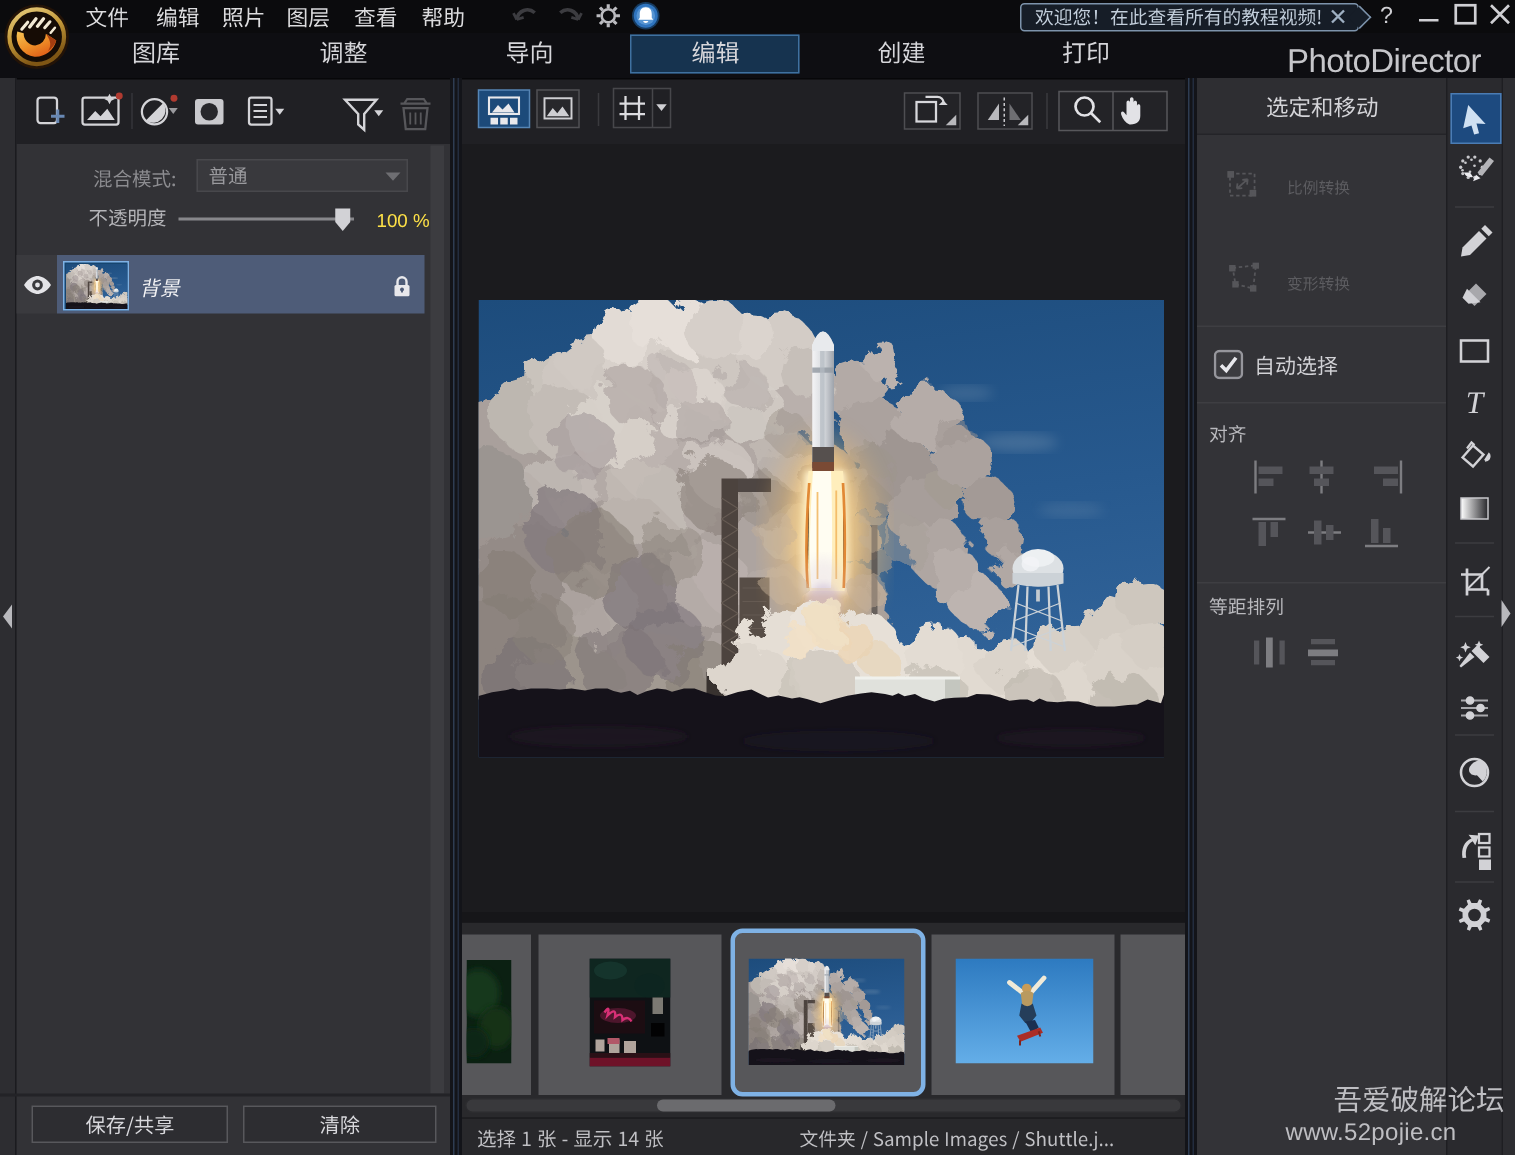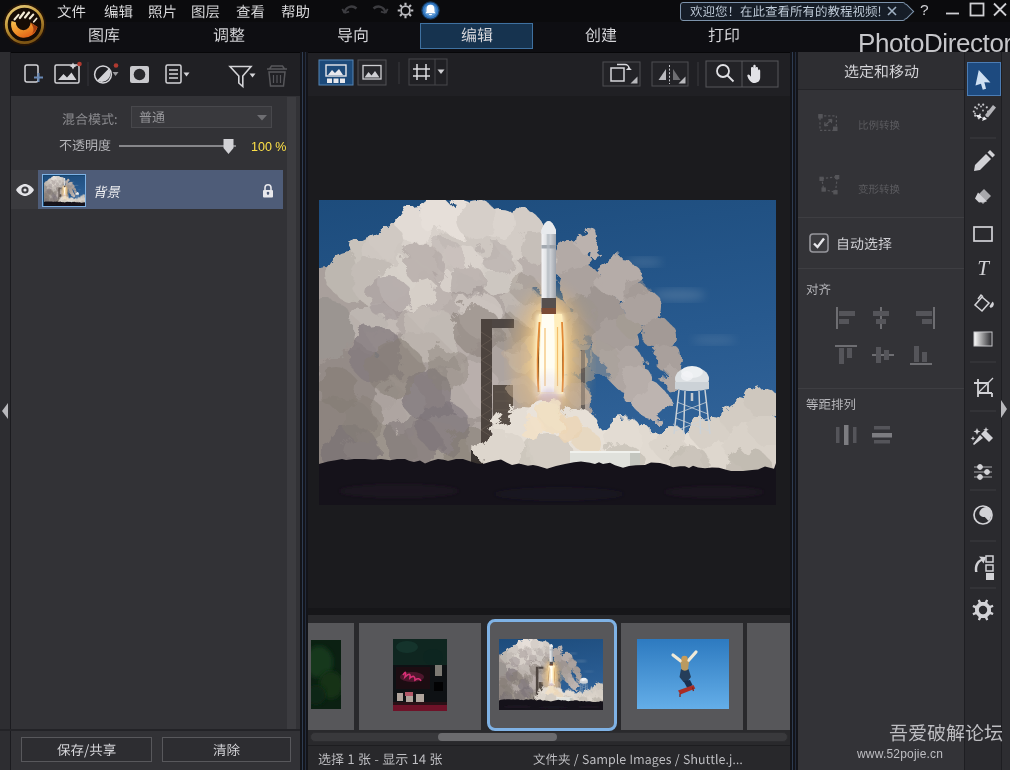--- a/index.html
+++ b/index.html
@@ -116,21 +116,21 @@
   </svg>
 <svg style="position:absolute;left:461px;top:41px;overflow:visible" width="1" height="1">
     <path d="M0.6 -0.9 0.9 0.2C2.2 -0.3 3.9 -1.0 5.5 -1.6L5.3 -2.6C3.6 -1.9 1.8 -1.3 0.6 -0.9ZM1.0 -6.8C1.2 -6.9 1.6 -7.0 3.3 -7.2C2.7 -6.2 2.1 -5.4 1.9 -5.1C1.4 -4.4 1.1 -4.0 0.7 -4.0C0.8 -3.7 1.0 -3.1 1.1 -2.9C1.4 -3.1 1.9 -3.3 5.4 -4.1C5.4 -4.3 5.3 -4.8 5.3 -5.1L2.7 -4.5C3.8 -6.0 4.9 -7.8 5.8 -9.6L4.8 -10.1C4.6 -9.5 4.2 -8.9 3.9 -8.3L2.1 -8.1C3.0 -9.5 3.9 -11.3 4.6 -13.0L3.4 -13.4C2.9 -11.5 1.8 -9.4 1.5 -8.9C1.1 -8.3 0.9 -7.9 0.6 -7.9C0.7 -7.6 0.9 -7.0 1.0 -6.8ZM10.0 -5.6V-3.2H8.7V-5.6ZM10.8 -5.6H11.9V-3.2H10.8ZM7.7 -6.6V1.2H8.7V-2.3H10.0V0.8H10.8V-2.3H11.9V0.7H12.8V-2.3H13.9V0.1C13.9 0.2 13.9 0.3 13.8 0.3C13.7 0.3 13.4 0.3 13.0 0.3C13.2 0.5 13.3 0.9 13.3 1.2C13.9 1.2 14.2 1.1 14.5 1.0C14.8 0.8 14.9 0.6 14.9 0.1V-6.6L13.9 -6.6ZM12.8 -5.6H13.9V-3.2H12.8ZM9.7 -13.2C9.9 -12.8 10.2 -12.2 10.4 -11.7H6.6V-8.2C6.6 -5.8 6.5 -2.2 5.0 0.3C5.3 0.4 5.8 0.8 6.0 1.0C7.4 -1.6 7.7 -5.4 7.7 -8.0H14.7V-11.7H11.7C11.5 -12.2 11.2 -13.0 10.8 -13.5ZM7.7 -10.7H13.6V-9.0H7.7Z M24.8 -12.0H29.1V-10.4H24.8ZM23.7 -12.9V-9.5H30.3V-12.9ZM17.3 -5.3C17.4 -5.4 17.9 -5.5 18.4 -5.5H19.9V-3.2L16.6 -2.7L16.9 -1.5L19.9 -2.1V1.2H21.0V-2.3L22.8 -2.7L22.8 -3.7L21.0 -3.4V-5.5H22.5V-6.6H21.0V-9.1H19.9V-6.6H18.4C18.8 -7.7 19.3 -9.0 19.6 -10.4H22.6V-11.6H20.0C20.1 -12.1 20.2 -12.7 20.3 -13.2L19.1 -13.4C19.1 -12.8 18.9 -12.2 18.8 -11.6H16.8V-10.4H18.5C18.2 -9.1 17.8 -8.1 17.7 -7.7C17.4 -7.0 17.2 -6.4 16.9 -6.4C17.1 -6.1 17.2 -5.5 17.3 -5.3ZM29.0 -7.6V-6.2H25.0V-7.6ZM22.4 -1.2 22.6 -0.1 29.0 -0.6V1.3H30.2V-0.7L31.3 -0.8L31.4 -1.8L30.2 -1.8V-7.6H31.2V-8.6H22.8V-7.6H23.9V-1.3ZM29.0 -5.3V-3.9H25.0V-5.3ZM29.0 -3.0V-1.7L25.0 -1.4V-3.0Z" fill="#d6d6da"></path>
   </svg>
 <svg style="position:absolute;left:585px;top:41px;overflow:visible" width="1" height="1">
     <path d="M13.4 -13.2V-0.3C13.4 -0.0 13.3 0.1 13.0 0.1C12.7 0.1 11.7 0.1 10.5 0.1C10.7 0.4 10.9 0.9 11.0 1.2C12.5 1.2 13.3 1.2 13.9 1.0C14.4 0.8 14.6 0.5 14.6 -0.3V-13.2ZM10.3 -11.6V-2.7H11.4V-11.6ZM2.3 -7.6V-0.7C2.3 0.7 2.8 1.0 4.3 1.0C4.6 1.0 6.9 1.0 7.3 1.0C8.7 1.0 9.1 0.4 9.2 -1.8C8.9 -1.9 8.4 -2.0 8.1 -2.3C8.1 -0.4 8.0 0.0 7.2 0.0C6.7 0.0 4.8 0.0 4.4 0.0C3.6 0.0 3.5 -0.1 3.5 -0.7V-6.5H6.9C6.8 -4.6 6.6 -3.8 6.4 -3.6C6.3 -3.4 6.2 -3.4 6.0 -3.4C5.8 -3.4 5.2 -3.4 4.6 -3.5C4.8 -3.2 4.9 -2.8 4.9 -2.4C5.6 -2.4 6.2 -2.4 6.5 -2.4C6.9 -2.5 7.2 -2.6 7.4 -2.8C7.8 -3.2 8.0 -4.3 8.1 -7.1C8.1 -7.3 8.1 -7.6 8.1 -7.6ZM5.0 -13.4C4.2 -11.3 2.5 -9.1 0.4 -7.7C0.7 -7.5 1.1 -7.1 1.3 -6.8C2.9 -8.1 4.3 -9.7 5.3 -11.4C6.5 -10.0 7.9 -8.4 8.6 -7.3L9.5 -8.1C8.8 -9.2 7.1 -11.0 5.8 -12.4L6.1 -13.1Z M22.3 -12.1V-11.1H25.3V-9.9H21.3V-9.0H25.3V-7.7H22.2V-6.8H25.3V-5.5H22.1V-4.6H25.3V-3.3H21.4V-2.4H25.3V-0.8H26.4V-2.4H31.0V-3.3H26.4V-4.6H30.4V-5.5H26.4V-6.8H30.0V-9.0H31.1V-9.9H30.0V-12.1H26.4V-13.4H25.3V-12.1ZM26.4 -9.0H28.9V-7.7H26.4ZM26.4 -9.9V-11.1H28.9V-9.9ZM17.6 -6.3C17.6 -6.5 17.9 -6.7 18.2 -6.8H20.1C19.9 -5.4 19.6 -4.1 19.2 -3.1C18.8 -3.7 18.4 -4.5 18.1 -5.5L17.2 -5.2C17.6 -3.9 18.1 -2.8 18.7 -2.0C18.1 -1.0 17.4 -0.1 16.6 0.5C16.8 0.6 17.3 1.1 17.5 1.3C18.2 0.7 18.9 -0.1 19.5 -1.1C21.2 0.5 23.5 0.9 26.4 0.9H30.9C31.0 0.6 31.2 0.0 31.4 -0.2C30.6 -0.2 27.1 -0.2 26.5 -0.2C23.8 -0.2 21.6 -0.6 20.0 -2.1C20.6 -3.6 21.1 -5.5 21.3 -7.7L20.7 -7.9L20.4 -7.9H19.1C19.9 -9.1 20.7 -10.6 21.4 -12.1L20.6 -12.6L20.3 -12.4H17.0V-11.4H19.8C19.2 -10.0 18.4 -8.6 18.1 -8.2C17.7 -7.7 17.3 -7.3 17.1 -7.3C17.2 -7.0 17.5 -6.5 17.6 -6.3Z" fill="#d6d6da"></path>
   </svg>
 <svg style="position:absolute;left:708px;top:41px;overflow:visible" width="1" height="1">
     <path d="M3.2 -13.4V-10.2H0.8V-9.1H3.2V-5.6C2.2 -5.4 1.3 -5.2 0.6 -5.0L1.0 -3.8L3.2 -4.4V-0.3C3.2 -0.1 3.1 -0.0 2.9 -0.0C2.7 0.0 2.0 0.0 1.2 -0.0C1.4 0.3 1.5 0.8 1.6 1.1C2.7 1.1 3.4 1.1 3.8 0.9C4.2 0.7 4.4 0.4 4.4 -0.3V-4.8L6.8 -5.5L6.6 -6.6L4.4 -6.0V-9.1H6.6V-10.2H4.4V-13.4ZM6.7 -12.1V-10.9H11.2V-0.5C11.2 -0.2 11.1 -0.1 10.8 -0.1C10.5 -0.1 9.3 -0.1 8.1 -0.1C8.3 0.2 8.5 0.8 8.6 1.2C10.1 1.2 11.2 1.2 11.7 1.0C12.3 0.8 12.5 0.3 12.5 -0.5V-10.9H15.4V-12.1Z M17.5 -0.6C17.9 -0.8 18.5 -1.0 23.3 -2.3C23.3 -2.5 23.2 -3.0 23.2 -3.4L18.9 -2.4V-6.6H23.3V-7.8H18.9V-10.8C20.4 -11.2 22.0 -11.6 23.3 -12.2L22.3 -13.1C21.2 -12.6 19.3 -12.0 17.6 -11.6V-2.9C17.6 -2.3 17.2 -2.0 17.0 -1.8C17.2 -1.5 17.4 -0.9 17.5 -0.6ZM24.5 -12.3V1.2H25.7V-11.1H29.4V-2.8C29.4 -2.5 29.3 -2.5 29.1 -2.4C28.8 -2.4 28.0 -2.4 27.0 -2.5C27.2 -2.1 27.4 -1.6 27.4 -1.2C28.6 -1.2 29.5 -1.2 30.0 -1.4C30.5 -1.6 30.6 -2.1 30.6 -2.8V-12.3Z" fill="#d6d6da"></path>
   </svg>
-<div class="abs" style="left:858px;top:28px;width:149px;height:24px;color:#c6c6ca;font-size:26px;letter-spacing:-0.4px;text-align:center">PhotoDirector</div>
+<div class="abs" style="left:858px;top:28px;width:149px;height:24px;color:#c6c6ca;font-size:22px;letter-spacing:-0.4px;text-align:left">PhotoDirector</div>
 <svg class="abs" style="left:0;top:52px" width="300" height="44" viewBox="0 0 300 44">
 <g fill="none" stroke="#d4d4d8" stroke-width="1.5">
 <rect x="25" y="13" width="13" height="17" rx="2"></rect>
 <g stroke="#6888b4">
         <path d="M34 25.5 h9 M38.5 21 v9" stroke-width="2"></path>
       </g>
 <rect x="55" y="13" width="24" height="18" rx="1.5"></rect>
 <path d="M58 28 l5.5 -6 3.5 3.5 4.5 -5 5 7.5 z" fill="#d4d4d8" stroke="none"></path>
 <path d="M73 10.5 l1.2 2.3 2.3 1.2 -2.3 1.2 -1.2 2.3 -1.2 -2.3 -2.3 -1.2 2.3 -1.2 z" fill="#d4d4d8" stroke="none"></path>
 <circle cx="79.5" cy="12" r="2.3" fill="#b03a30" stroke="none"></circle>
@@ -706,12 +706,12 @@
 <div class="abs" style="left:438px;top:733px;width:119px;height:8px;background:#6b6b6e;border-radius:4px"></div>
 <svg style="position:absolute;left:318px;top:764px;overflow:visible" width="1" height="1">
     <path d="M0.8 -9.9C1.5 -9.3 2.4 -8.4 2.8 -7.8L3.6 -8.4C3.2 -9.0 2.3 -9.9 1.5 -10.5ZM5.8 -10.5C5.5 -9.4 4.9 -8.2 4.2 -7.5C4.5 -7.3 4.9 -7.1 5.1 -6.9C5.4 -7.3 5.7 -7.8 5.9 -8.3H7.8V-6.4H4.2V-5.5H6.5C6.3 -3.8 5.8 -2.6 3.8 -1.9C4.0 -1.7 4.3 -1.3 4.4 -1.1C6.6 -1.9 7.2 -3.4 7.5 -5.5H8.8V-2.5C8.8 -1.5 9.0 -1.2 10.0 -1.2C10.2 -1.2 11.1 -1.2 11.3 -1.2C12.1 -1.2 12.4 -1.6 12.5 -3.3C12.2 -3.3 11.8 -3.5 11.6 -3.7C11.6 -2.3 11.5 -2.1 11.2 -2.1C11.0 -2.1 10.3 -2.1 10.2 -2.1C9.8 -2.1 9.8 -2.2 9.8 -2.5V-5.5H12.4V-6.4H8.8V-8.3H11.8V-9.1H8.8V-10.9H7.8V-9.1H6.3C6.5 -9.5 6.6 -9.9 6.7 -10.3ZM3.3 -5.9H0.7V-5.0H2.3V-1.1C1.8 -0.8 1.2 -0.4 0.6 0.2L1.2 1.0C2.0 0.2 2.7 -0.4 3.2 -0.4C3.4 -0.4 3.8 -0.1 4.4 0.2C5.2 0.8 6.3 0.9 7.8 0.9C9.1 0.9 11.3 0.8 12.3 0.8C12.3 0.5 12.5 -0.0 12.6 -0.3C11.3 -0.1 9.3 -0.0 7.8 -0.0C6.4 -0.0 5.3 -0.1 4.5 -0.6C3.9 -1.0 3.6 -1.3 3.3 -1.3Z M15.3 -10.9V-8.3H13.6V-7.4H15.3V-4.6C14.6 -4.4 14.0 -4.2 13.5 -4.1L13.7 -3.1L15.3 -3.7V-0.2C15.3 0.0 15.2 0.1 15.1 0.1C14.9 0.1 14.4 0.1 13.9 0.1C14.0 0.3 14.1 0.7 14.1 1.0C15.0 1.0 15.5 1.0 15.8 0.8C16.1 0.7 16.2 0.4 16.2 -0.2V-4.0L17.8 -4.5L17.6 -5.4L16.2 -4.9V-7.4H17.8V-8.3H16.2V-10.9ZM23.5 -9.3C23.0 -8.7 22.3 -8.1 21.6 -7.6C20.9 -8.1 20.4 -8.7 19.9 -9.3ZM18.1 -10.2V-9.3H19.0C19.5 -8.5 20.1 -7.7 20.9 -7.1C19.8 -6.5 18.7 -6.0 17.6 -5.7C17.8 -5.5 18.0 -5.2 18.1 -4.9C19.3 -5.3 20.5 -5.8 21.6 -6.5C22.6 -5.8 23.8 -5.3 25.1 -4.9C25.2 -5.2 25.5 -5.6 25.7 -5.7C24.4 -6.0 23.3 -6.4 22.4 -7.0C23.4 -7.8 24.3 -8.8 24.8 -9.9L24.2 -10.3L24.1 -10.2ZM21.1 -5.4V-4.2H18.4V-3.3H21.1V-2.0H17.8V-1.1H21.1V1.1H22.0V-1.1H25.4V-2.0H22.0V-3.3H24.5V-4.2H22.0V-5.4Z M30.5 0.0H35.8V-1.0H33.8V-9.5H32.9C32.4 -9.2 31.8 -9.0 31.0 -8.9V-8.1H32.7V-1.0H30.5Z M51.0 -10.3C50.2 -9.0 49.0 -7.7 47.7 -6.9C48.0 -6.8 48.3 -6.4 48.5 -6.3C49.8 -7.2 51.1 -8.6 51.9 -10.1ZM41.5 -7.5C41.4 -6.2 41.3 -4.6 41.1 -3.5H43.7C43.6 -1.2 43.4 -0.3 43.2 -0.0C43.1 0.1 43.0 0.1 42.7 0.1C42.5 0.1 41.9 0.1 41.2 0.0C41.4 0.3 41.5 0.7 41.5 0.9C42.1 0.9 42.8 0.9 43.1 0.9C43.5 0.9 43.8 0.8 44.0 0.5C44.4 0.2 44.6 -1.0 44.7 -4.0C44.7 -4.2 44.7 -4.4 44.7 -4.4H42.1C42.2 -5.1 42.3 -5.8 42.3 -6.6H44.7V-10.4H41.2V-9.5H43.7V-7.5ZM46.1 1.1C46.3 0.9 46.7 0.8 49.3 -0.3C49.3 -0.5 49.2 -0.9 49.2 -1.2L47.3 -0.5V-4.9H48.6C49.2 -2.4 50.3 -0.3 51.9 0.9C52.1 0.6 52.4 0.3 52.6 0.1C51.1 -0.9 50.0 -2.8 49.5 -4.9H52.4V-5.9H47.3V-10.7H46.3V-5.9H44.9V-4.9H46.3V-0.6C46.3 -0.1 46.0 0.2 45.7 0.3C45.9 0.5 46.1 0.9 46.1 1.1Z M57.0 -3.2H60.3V-4.1H57.0Z M67.4 -7.4H74.1V-6.1H67.4ZM67.4 -9.5H74.1V-8.2H67.4ZM66.5 -10.3V-5.3H75.1V-10.3ZM74.9 -4.3C74.5 -3.5 73.7 -2.3 73.1 -1.6L73.9 -1.3C74.5 -2.0 75.2 -3.0 75.8 -3.9ZM65.9 -3.9C66.4 -3.0 67.0 -1.9 67.3 -1.2L68.1 -1.6C67.8 -2.3 67.2 -3.4 66.6 -4.2ZM71.7 -4.7V-0.5H69.7V-4.7H68.8V-0.5H64.8V0.4H76.7V-0.5H72.6V-4.7Z M80.3 -4.6C79.7 -3.1 78.8 -1.7 77.7 -0.7C77.9 -0.6 78.4 -0.3 78.6 -0.1C79.6 -1.1 80.7 -2.7 81.3 -4.3ZM86.1 -4.2C87.1 -2.9 88.1 -1.2 88.4 -0.1L89.4 -0.6C89.0 -1.7 88.0 -3.3 87.0 -4.5ZM79.2 -10.0V-9.0H88.3V-10.0ZM78.0 -6.8V-5.8H83.2V-0.2C83.2 -0.0 83.2 0.0 82.9 0.0C82.7 0.0 81.8 0.0 80.9 0.0C81.1 0.3 81.3 0.7 81.3 1.0C82.4 1.0 83.2 1.0 83.7 0.9C84.1 0.7 84.3 0.4 84.3 -0.2V-5.8H89.5V-6.8Z M94.8 0.0H100.0V-1.0H98.1V-9.5H97.2C96.7 -9.2 96.0 -9.0 95.2 -8.9V-8.1H96.9V-1.0H94.8Z M105.3 0.0H106.4V-2.6H107.7V-3.6H106.4V-9.5H105.1L101.1 -3.4V-2.6H105.3ZM105.3 -3.6H102.3L104.5 -6.8C104.8 -7.3 105.0 -7.8 105.3 -8.2H105.3C105.3 -7.7 105.3 -7.0 105.3 -6.5Z M122.4 -10.3C121.7 -9.0 120.5 -7.7 119.2 -6.9C119.4 -6.8 119.8 -6.4 120.0 -6.3C121.3 -7.2 122.6 -8.6 123.4 -10.1ZM113.0 -7.5C112.9 -6.2 112.7 -4.6 112.6 -3.5H115.2C115.1 -1.2 114.9 -0.3 114.7 -0.0C114.5 0.1 114.4 0.1 114.2 0.1C114.0 0.1 113.3 0.1 112.7 0.0C112.8 0.3 112.9 0.7 112.9 0.9C113.6 0.9 114.3 0.9 114.6 0.9C115.0 0.9 115.2 0.8 115.5 0.5C115.9 0.2 116.0 -1.0 116.2 -4.0C116.2 -4.2 116.2 -4.4 116.2 -4.4H113.6C113.7 -5.1 113.7 -5.8 113.8 -6.6H116.1V-10.4H112.6V-9.5H115.2V-7.5ZM117.6 1.1C117.8 0.9 118.2 0.8 120.8 -0.3C120.7 -0.5 120.7 -0.9 120.7 -1.2L118.7 -0.5V-4.9H120.0C120.6 -2.4 121.7 -0.3 123.4 0.9C123.6 0.6 123.9 0.3 124.1 0.1C122.5 -0.9 121.5 -2.8 120.9 -4.9H123.9V-5.9H118.7V-10.7H117.8V-5.9H116.3V-4.9H117.8V-0.6C117.8 -0.1 117.4 0.2 117.2 0.3C117.3 0.5 117.5 0.9 117.6 1.1Z" fill="#c0c0c4"></path>
   </svg>
 <svg style="position:absolute;left:533px;top:764px;overflow:visible" width="1" height="1">
     <path d="M5.3 -10.3C5.7 -9.7 6.1 -8.8 6.2 -8.3L7.2 -8.7C7.1 -9.2 6.6 -10.0 6.3 -10.6ZM0.6 -8.3V-7.4H2.6C3.3 -5.5 4.3 -3.8 5.6 -2.5C4.2 -1.4 2.5 -0.5 0.5 0.1C0.6 0.3 0.9 0.8 1.0 1.0C3.1 0.3 4.9 -0.6 6.3 -1.8C7.7 -0.6 9.4 0.4 11.4 0.9C11.6 0.7 11.9 0.2 12.1 0.1C10.1 -0.5 8.4 -1.3 7.0 -2.5C8.3 -3.8 9.2 -5.4 10.0 -7.4H11.9V-8.3ZM6.3 -3.2C5.1 -4.4 4.2 -5.8 3.6 -7.4H8.9C8.3 -5.7 7.4 -4.3 6.3 -3.2Z M16.5 -4.3V-3.4H20.1V1.0H21.0V-3.4H24.4V-4.3H21.0V-7.0H23.9V-7.9H21.0V-10.4H20.1V-7.9H18.4C18.5 -8.5 18.7 -9.1 18.8 -9.7L17.9 -9.9C17.6 -8.2 17.1 -6.6 16.4 -5.6C16.6 -5.5 17.0 -5.2 17.2 -5.1C17.5 -5.6 17.8 -6.3 18.1 -7.0H20.1V-4.3ZM15.8 -10.5C15.2 -8.6 14.1 -6.7 12.9 -5.5C13.1 -5.2 13.3 -4.8 13.4 -4.5C13.8 -5.0 14.2 -5.5 14.6 -6.0V1.0H15.5V-7.5C16.0 -8.3 16.4 -9.3 16.7 -10.2Z M27.2 -7.2C27.7 -6.4 28.1 -5.4 28.2 -4.8L29.1 -5.0C29.0 -5.7 28.5 -6.7 28.1 -7.4ZM34.2 -7.4C33.9 -6.7 33.3 -5.6 32.9 -5.0L33.6 -4.7C34.1 -5.3 34.7 -6.3 35.1 -7.2ZM30.8 -10.5V-8.6H26.1V-7.7H30.8C30.8 -6.5 30.7 -5.5 30.5 -4.6H25.7V-3.6H30.2C29.6 -1.8 28.3 -0.6 25.6 0.2C25.8 0.4 26.1 0.8 26.2 1.0C29.2 0.1 30.6 -1.4 31.2 -3.5C32.2 -1.2 33.9 0.3 36.3 0.9C36.5 0.7 36.7 0.3 36.9 0.1C34.6 -0.4 33.0 -1.8 32.1 -3.6H36.8V-4.6H31.5C31.7 -5.5 31.8 -6.6 31.8 -7.7H36.4V-8.6H31.8L31.8 -10.5Z M40.9 2.2H41.7L45.5 -9.9H44.6Z M52.7 0.2C54.6 0.2 55.8 -1.0 55.8 -2.4C55.8 -3.8 55.0 -4.4 53.9 -4.9L52.6 -5.5C51.9 -5.8 51.1 -6.1 51.1 -7.0C51.1 -7.8 51.8 -8.3 52.8 -8.3C53.7 -8.3 54.3 -8.0 54.9 -7.5L55.5 -8.2C54.9 -8.9 53.9 -9.3 52.8 -9.3C51.1 -9.3 49.9 -8.3 49.9 -6.9C49.9 -5.6 50.9 -4.9 51.8 -4.5L53.1 -4.0C54.0 -3.6 54.6 -3.3 54.6 -2.3C54.6 -1.5 53.9 -0.9 52.7 -0.9C51.8 -0.9 50.8 -1.3 50.2 -2.0L49.5 -1.2C50.3 -0.4 51.4 0.2 52.7 0.2Z M59.1 0.2C59.9 0.2 60.7 -0.3 61.3 -0.8H61.4L61.5 0.0H62.4V-4.2C62.4 -5.9 61.7 -7.0 60.0 -7.0C58.9 -7.0 58.0 -6.5 57.4 -6.1L57.8 -5.3C58.4 -5.7 59.1 -6.0 59.9 -6.0C61.0 -6.0 61.2 -5.2 61.2 -4.3C58.4 -4.0 57.1 -3.2 57.1 -1.8C57.1 -0.5 57.9 0.2 59.1 0.2ZM59.4 -0.8C58.7 -0.8 58.2 -1.1 58.2 -1.8C58.2 -2.7 59.0 -3.3 61.2 -3.5V-1.7C60.6 -1.1 60.0 -0.8 59.4 -0.8Z M64.5 0.0H65.7V-4.9C66.3 -5.6 66.9 -6.0 67.4 -6.0C68.2 -6.0 68.7 -5.4 68.7 -4.2V0.0H69.8V-4.9C70.4 -5.6 71.0 -6.0 71.5 -6.0C72.4 -6.0 72.8 -5.4 72.8 -4.2V0.0H73.9V-4.3C73.9 -6.0 73.2 -7.0 71.9 -7.0C71.0 -7.0 70.3 -6.4 69.6 -5.7C69.3 -6.5 68.8 -7.0 67.7 -7.0C66.9 -7.0 66.2 -6.5 65.6 -5.8H65.6L65.5 -6.8H64.5Z M76.1 2.9H77.3V0.6L77.2 -0.6C77.8 -0.1 78.5 0.2 79.1 0.2C80.7 0.2 82.1 -1.2 82.1 -3.5C82.1 -5.6 81.1 -7.0 79.4 -7.0C78.6 -7.0 77.8 -6.5 77.2 -6.0H77.2L77.1 -6.8H76.1ZM78.9 -0.8C78.5 -0.8 77.9 -1.0 77.3 -1.5V-5.1C77.9 -5.7 78.5 -6.0 79.1 -6.0C80.4 -6.0 80.9 -5.0 80.9 -3.5C80.9 -1.8 80.0 -0.8 78.9 -0.8Z M85.1 0.2C85.4 0.2 85.6 0.1 85.7 0.1L85.6 -0.8C85.4 -0.8 85.4 -0.8 85.3 -0.8C85.2 -0.8 85.0 -0.9 85.0 -1.3V-10.0H83.9V-1.4C83.9 -0.4 84.2 0.2 85.1 0.2Z M90.2 0.2C91.1 0.2 91.8 -0.1 92.4 -0.5L92.0 -1.3C91.5 -1.0 91.0 -0.8 90.3 -0.8C89.0 -0.8 88.1 -1.7 88.0 -3.1H92.6C92.6 -3.3 92.7 -3.5 92.7 -3.8C92.7 -5.7 91.7 -7.0 90.0 -7.0C88.4 -7.0 86.9 -5.6 86.9 -3.4C86.9 -1.2 88.4 0.2 90.2 0.2ZM88.0 -3.9C88.2 -5.3 89.0 -6.1 90.0 -6.1C91.0 -6.1 91.7 -5.3 91.7 -3.9Z M97.7 0.0H98.8V-9.2H97.7Z M101.2 0.0H102.4V-4.9C103.0 -5.6 103.6 -6.0 104.1 -6.0C105.0 -6.0 105.4 -5.4 105.4 -4.2V0.0H106.5V-4.9C107.1 -5.6 107.7 -6.0 108.2 -6.0C109.1 -6.0 109.5 -5.4 109.5 -4.2V0.0H110.6V-4.3C110.6 -6.0 109.9 -7.0 108.6 -7.0C107.7 -7.0 107.0 -6.4 106.3 -5.7C106.0 -6.5 105.5 -7.0 104.4 -7.0C103.6 -7.0 102.9 -6.5 102.3 -5.8H102.3L102.2 -6.8H101.2Z M114.4 0.2C115.2 0.2 116.0 -0.3 116.6 -0.8H116.7L116.8 0.0H117.7V-4.2C117.7 -5.9 117.0 -7.0 115.4 -7.0C114.3 -7.0 113.3 -6.5 112.7 -6.1L113.1 -5.3C113.7 -5.7 114.4 -6.0 115.2 -6.0C116.3 -6.0 116.6 -5.2 116.6 -4.3C113.7 -4.0 112.4 -3.2 112.4 -1.8C112.4 -0.5 113.2 0.2 114.4 0.2ZM114.7 -0.8C114.0 -0.8 113.5 -1.1 113.5 -1.8C113.5 -2.7 114.3 -3.3 116.6 -3.5V-1.7C115.9 -1.1 115.4 -0.8 114.7 -0.8Z M122.1 3.1C124.2 3.1 125.6 2.0 125.6 0.8C125.6 -0.4 124.8 -0.8 123.2 -0.8H121.9C121.0 -0.8 120.7 -1.2 120.7 -1.6C120.7 -2.0 120.9 -2.2 121.1 -2.4C121.4 -2.2 121.8 -2.1 122.1 -2.1C123.5 -2.1 124.6 -3.1 124.6 -4.5C124.6 -5.1 124.4 -5.6 124.1 -5.9H125.5V-6.8H123.1C122.9 -6.9 122.5 -7.0 122.1 -7.0C120.8 -7.0 119.6 -6.0 119.6 -4.5C119.6 -3.7 120.0 -3.1 120.5 -2.7V-2.7C120.1 -2.4 119.7 -2.0 119.7 -1.4C119.7 -0.9 120.0 -0.5 120.3 -0.3V-0.2C119.7 0.2 119.3 0.7 119.3 1.3C119.3 2.5 120.5 3.1 122.1 3.1ZM122.1 -2.9C121.4 -2.9 120.7 -3.6 120.7 -4.5C120.7 -5.5 121.3 -6.1 122.1 -6.1C122.9 -6.1 123.6 -5.5 123.6 -4.5C123.6 -3.6 122.9 -2.9 122.1 -2.9ZM122.3 2.3C121.1 2.3 120.3 1.9 120.3 1.2C120.3 0.8 120.5 0.4 121.0 0.0C121.3 0.1 121.7 0.1 121.9 0.1H123.1C124.0 0.1 124.5 0.3 124.5 1.0C124.5 1.7 123.6 2.3 122.3 2.3Z M129.7 0.2C130.6 0.2 131.3 -0.1 131.9 -0.5L131.5 -1.3C131.0 -1.0 130.4 -0.8 129.8 -0.8C128.5 -0.8 127.6 -1.7 127.5 -3.1H132.1C132.1 -3.3 132.2 -3.5 132.2 -3.8C132.2 -5.7 131.2 -7.0 129.4 -7.0C127.9 -7.0 126.4 -5.6 126.4 -3.4C126.4 -1.2 127.8 0.2 129.7 0.2ZM127.5 -3.9C127.7 -5.3 128.5 -6.1 129.5 -6.1C130.5 -6.1 131.2 -5.3 131.2 -3.9Z M135.6 0.2C137.2 0.2 138.1 -0.8 138.1 -1.9C138.1 -3.1 137.0 -3.5 136.0 -3.9C135.2 -4.2 134.6 -4.5 134.6 -5.1C134.6 -5.6 134.9 -6.1 135.8 -6.1C136.4 -6.1 136.9 -5.8 137.3 -5.5L137.9 -6.2C137.4 -6.6 136.6 -7.0 135.8 -7.0C134.3 -7.0 133.5 -6.1 133.5 -5.0C133.5 -3.9 134.5 -3.4 135.4 -3.1C136.2 -2.8 137.0 -2.5 137.0 -1.8C137.0 -1.2 136.6 -0.7 135.7 -0.7C134.8 -0.7 134.2 -1.1 133.6 -1.5L133.1 -0.8C133.7 -0.2 134.7 0.2 135.6 0.2Z M141.9 2.2H142.8L146.5 -9.9H145.7Z M153.7 0.2C155.7 0.2 156.8 -1.0 156.8 -2.4C156.8 -3.8 156.0 -4.4 155.0 -4.9L153.7 -5.5C152.9 -5.8 152.1 -6.1 152.1 -7.0C152.1 -7.8 152.8 -8.3 153.8 -8.3C154.7 -8.3 155.4 -8.0 155.9 -7.5L156.5 -8.2C155.9 -8.9 154.9 -9.3 153.8 -9.3C152.2 -9.3 151.0 -8.3 151.0 -6.9C151.0 -5.6 152.0 -4.9 152.8 -4.5L154.1 -4.0C155.0 -3.6 155.7 -3.3 155.7 -2.3C155.7 -1.5 155.0 -0.9 153.8 -0.9C152.8 -0.9 151.9 -1.3 151.2 -2.0L150.5 -1.2C151.3 -0.4 152.4 0.2 153.7 0.2Z M158.5 0.0H159.7V-4.9C160.4 -5.6 160.8 -6.0 161.5 -6.0C162.4 -6.0 162.8 -5.4 162.8 -4.2V0.0H164.0V-4.3C164.0 -6.0 163.3 -7.0 161.9 -7.0C161.0 -7.0 160.3 -6.5 159.6 -5.8L159.7 -7.2V-10.0H158.5Z M168.1 0.2C169.0 0.2 169.7 -0.3 170.3 -1.1H170.4L170.5 0.0H171.4V-6.8H170.3V-2.0C169.6 -1.2 169.2 -0.8 168.4 -0.8C167.5 -0.8 167.2 -1.4 167.2 -2.6V-6.8H166.0V-2.5C166.0 -0.8 166.7 0.2 168.1 0.2Z M175.8 0.2C176.3 0.2 176.7 0.0 177.1 -0.1L176.9 -1.0C176.7 -0.9 176.3 -0.8 176.1 -0.8C175.3 -0.8 175.1 -1.2 175.1 -2.1V-5.9H176.9V-6.8H175.1V-8.7H174.1L174.0 -6.8L172.9 -6.7V-5.9H173.9V-2.1C173.9 -0.7 174.4 0.2 175.8 0.2Z M180.6 0.2C181.0 0.2 181.4 0.0 181.8 -0.1L181.6 -1.0C181.4 -0.9 181.1 -0.8 180.8 -0.8C180.0 -0.8 179.8 -1.2 179.8 -2.1V-5.9H181.6V-6.8H179.8V-8.7H178.8L178.7 -6.8L177.6 -6.7V-5.9H178.6V-2.1C178.6 -0.7 179.1 0.2 180.6 0.2Z M184.3 0.2C184.7 0.2 184.8 0.1 185.0 0.1L184.8 -0.8C184.7 -0.8 184.7 -0.8 184.6 -0.8C184.4 -0.8 184.3 -0.9 184.3 -1.3V-10.0H183.1V-1.4C183.1 -0.4 183.5 0.2 184.3 0.2Z M189.4 0.2C190.4 0.2 191.1 -0.1 191.7 -0.5L191.3 -1.3C190.8 -1.0 190.2 -0.8 189.6 -0.8C188.3 -0.8 187.4 -1.7 187.3 -3.1H191.9C191.9 -3.3 191.9 -3.5 191.9 -3.8C191.9 -5.7 191.0 -7.0 189.2 -7.0C187.7 -7.0 186.2 -5.6 186.2 -3.4C186.2 -1.2 187.6 0.2 189.4 0.2ZM187.3 -3.9C187.4 -5.3 188.3 -6.1 189.3 -6.1C190.3 -6.1 190.9 -5.3 190.9 -3.9Z M194.2 0.2C194.7 0.2 195.0 -0.2 195.0 -0.7C195.0 -1.2 194.7 -1.6 194.2 -1.6C193.7 -1.6 193.4 -1.2 193.4 -0.7C193.4 -0.2 193.7 0.2 194.2 0.2Z M196.4 3.0C197.7 3.0 198.2 2.2 198.2 0.8V-6.8H197.1V0.8C197.1 1.6 196.9 2.1 196.3 2.1C196.0 2.1 195.8 2.1 195.6 2.0L195.4 2.9C195.6 3.0 196.0 3.0 196.4 3.0ZM197.7 -8.2C198.1 -8.2 198.4 -8.5 198.4 -9.0C198.4 -9.4 198.1 -9.7 197.7 -9.7C197.2 -9.7 196.9 -9.4 196.9 -9.0C196.9 -8.5 197.2 -8.2 197.7 -8.2Z M201.1 0.2C201.6 0.2 201.9 -0.2 201.9 -0.7C201.9 -1.2 201.6 -1.6 201.1 -1.6C200.7 -1.6 200.3 -1.2 200.3 -0.7C200.3 -0.2 200.7 0.2 201.1 0.2Z M204.6 0.2C205.0 0.2 205.4 -0.2 205.4 -0.7C205.4 -1.2 205.0 -1.6 204.6 -1.6C204.1 -1.6 203.8 -1.2 203.8 -0.7C203.8 -0.2 204.1 0.2 204.6 0.2Z M208.1 0.2C208.5 0.2 208.9 -0.2 208.9 -0.7C208.9 -1.2 208.5 -1.6 208.1 -1.6C207.6 -1.6 207.2 -1.2 207.2 -0.7C207.2 -0.2 207.6 0.2 208.1 0.2Z" fill="#c0c0c4"></path>
   </svg>
 <svg style="position:absolute;left:889px;top:740px;overflow:visible" width="1" height="1">
     <path d="M3.2 -11.8V-10.6H6.4C6.2 -9.7 5.9 -8.8 5.7 -8.0H0.9V-6.8H18.1V-8.0H14.3C14.5 -9.2 14.6 -10.6 14.6 -11.8L13.6 -11.9L13.4 -11.8H8.2L8.7 -14.0H16.8V-15.3H2.4V-14.0H7.2L6.7 -11.8ZM7.2 -8.0C7.4 -8.8 7.7 -9.7 7.9 -10.6H13.2C13.1 -9.8 13.0 -8.9 13.0 -8.0ZM3.4 -4.9V1.6H4.8V0.6H14.2V1.6H15.7V-4.9ZM4.8 -0.6V-3.6H14.2V-0.6Z M34.9 -15.7C31.6 -15.2 25.8 -14.8 21.1 -14.7C21.2 -14.4 21.3 -13.9 21.4 -13.6C26.0 -13.6 31.8 -14.0 35.4 -14.6ZM32.9 -14.0C32.6 -13.2 32.0 -12.1 31.5 -11.3H29.5C29.3 -12.0 29.0 -12.9 28.6 -13.7L27.5 -13.4C27.8 -12.7 28.0 -11.9 28.2 -11.3H25.2C25.0 -11.9 24.6 -12.9 24.3 -13.6L23.2 -13.2C23.4 -12.6 23.7 -11.9 23.9 -11.3H20.6V-8.1H21.8V-10.1H35.2V-8.1H36.5V-11.3H32.8C33.2 -12.0 33.8 -12.8 34.2 -13.6ZM26.7 -3.9H32.4C31.7 -3.1 30.8 -2.4 29.8 -1.8C28.6 -2.4 27.5 -3.1 26.7 -3.9ZM25.9 -9.6C25.8 -9.0 25.7 -8.5 25.6 -7.9H21.9V-6.7H25.2C24.2 -3.5 22.5 -1.2 19.8 0.2C20.1 0.5 20.5 1.1 20.7 1.3C22.8 0.1 24.3 -1.5 25.4 -3.7C26.2 -2.7 27.2 -1.9 28.4 -1.2C27.0 -0.6 25.4 -0.2 23.8 0.0C24.0 0.3 24.4 0.9 24.5 1.2C26.3 0.9 28.2 0.3 29.8 -0.5C31.6 0.4 33.7 0.9 35.9 1.3C36.1 0.9 36.4 0.3 36.7 0.0C34.7 -0.2 32.8 -0.6 31.1 -1.2C32.5 -2.1 33.6 -3.2 34.4 -4.7L33.6 -5.2L33.4 -5.2H26.1C26.3 -5.7 26.5 -6.2 26.6 -6.7H35.1V-7.9H27.0C27.1 -8.4 27.2 -8.9 27.3 -9.4Z M39.0 -15.0V-13.6H41.3C40.8 -10.7 39.9 -8.0 38.5 -6.2C38.8 -5.9 39.1 -5.1 39.2 -4.7C39.6 -5.2 39.9 -5.7 40.2 -6.3V0.6H41.5V-0.9H44.9V-9.1H41.5C42.0 -10.5 42.4 -12.1 42.7 -13.6H45.4V-15.0ZM41.5 -7.8H43.6V-2.1H41.5ZM46.3 -13.0V-8.1C46.3 -5.5 46.2 -1.8 44.5 0.8C44.8 0.9 45.3 1.3 45.5 1.5C47.1 -0.9 47.5 -4.3 47.6 -7.0C48.3 -5.1 49.2 -3.4 50.4 -2.1C49.3 -1.0 48.0 -0.1 46.7 0.4C46.9 0.6 47.3 1.2 47.5 1.5C48.8 0.9 50.1 0.0 51.3 -1.1C52.5 0.0 53.8 0.9 55.3 1.5C55.5 1.1 55.9 0.6 56.2 0.3C54.7 -0.2 53.4 -1.0 52.2 -2.1C53.6 -3.7 54.7 -5.8 55.3 -8.3L54.5 -8.6L54.2 -8.5H51.5V-11.7H54.4C54.2 -10.9 53.9 -10.0 53.7 -9.4L54.8 -9.1C55.2 -10.0 55.6 -11.5 56.0 -12.8L55.0 -13.1L54.8 -13.0H51.5V-16.0H50.3V-13.0ZM50.3 -11.7V-8.5H47.6V-11.7ZM53.7 -7.3C53.1 -5.6 52.3 -4.2 51.3 -3.0C50.2 -4.2 49.4 -5.7 48.8 -7.3Z M62.0 -10.0V-7.7H60.3V-10.0ZM63.0 -10.0H64.7V-7.7H63.0ZM60.1 -11.1C60.4 -11.8 60.7 -12.4 61.0 -13.1H63.5C63.3 -12.4 62.9 -11.7 62.6 -11.1ZM60.6 -16.0C60.0 -13.6 59.0 -11.4 57.6 -9.9C57.9 -9.7 58.4 -9.3 58.7 -9.1L59.1 -9.6V-6.1C59.1 -3.9 58.9 -1.1 57.6 0.9C57.9 1.0 58.5 1.4 58.7 1.6C59.5 0.3 59.9 -1.4 60.1 -3.0H62.0V0.5H63.0V-3.0H64.7V-0.1C64.7 0.1 64.7 0.1 64.5 0.1C64.3 0.2 63.7 0.2 63.1 0.1C63.3 0.5 63.4 1.0 63.5 1.3C64.4 1.3 65.0 1.3 65.4 1.1C65.8 0.9 65.9 0.5 65.9 -0.1V-11.1H63.9C64.4 -12.0 64.8 -12.9 65.2 -13.8L64.3 -14.3L64.1 -14.3H61.4C61.6 -14.7 61.8 -15.2 61.9 -15.7ZM62.0 -6.6V-4.1H60.2C60.3 -4.8 60.3 -5.5 60.3 -6.1V-6.6ZM63.0 -6.6H64.7V-4.1H63.0ZM68.1 -8.7C67.8 -7.1 67.2 -5.5 66.4 -4.5C66.7 -4.4 67.2 -4.0 67.5 -3.9C67.8 -4.4 68.2 -5.0 68.5 -5.7H70.6V-3.4H66.7V-2.1H70.6V1.5H71.9V-2.1H75.2V-3.4H71.9V-5.7H74.7V-7.0H71.9V-8.8H70.6V-7.0H68.9C69.1 -7.5 69.2 -8.0 69.3 -8.5ZM66.7 -15.0V-13.8H69.3C69.0 -12.0 68.2 -10.5 66.3 -9.6C66.6 -9.4 66.9 -8.9 67.1 -8.6C69.3 -9.7 70.2 -11.6 70.6 -13.8H73.4C73.3 -11.6 73.1 -10.7 72.9 -10.4C72.8 -10.3 72.6 -10.3 72.3 -10.3C72.1 -10.3 71.4 -10.3 70.6 -10.3C70.8 -10.0 70.9 -9.5 71.0 -9.2C71.8 -9.1 72.5 -9.1 72.9 -9.1C73.4 -9.2 73.7 -9.3 74.0 -9.6C74.4 -10.1 74.6 -11.3 74.7 -14.5C74.7 -14.6 74.7 -15.0 74.7 -15.0Z M78.0 -14.6C79.2 -13.6 80.7 -12.3 81.3 -11.4L82.3 -12.5C81.6 -13.3 80.1 -14.6 78.9 -15.5ZM87.8 -16.0C86.9 -13.7 84.9 -10.9 82.0 -9.0C82.3 -8.7 82.7 -8.2 83.0 -7.9C85.3 -9.6 87.1 -11.7 88.3 -13.7C89.7 -11.5 91.8 -9.3 93.6 -8.1C93.8 -8.4 94.2 -8.9 94.6 -9.2C92.6 -10.4 90.3 -12.8 89.0 -15.0L89.4 -15.7ZM91.3 -8.1C90.0 -7.1 87.9 -6.0 86.2 -5.1V-9.0H84.7V-1.2C84.7 0.6 85.3 1.0 87.4 1.0C87.8 1.0 90.9 1.0 91.3 1.0C93.1 1.0 93.6 0.3 93.8 -2.4C93.4 -2.4 92.8 -2.7 92.5 -2.9C92.3 -0.7 92.2 -0.3 91.2 -0.3C90.6 -0.3 88.0 -0.3 87.5 -0.3C86.4 -0.3 86.2 -0.4 86.2 -1.2V-3.7C88.1 -4.5 90.5 -5.8 92.3 -6.9ZM79.6 1.1V1.1C79.9 0.7 80.4 0.3 83.5 -2.2C83.4 -2.5 83.1 -3.0 83.0 -3.4L81.1 -1.9V-10.0H76.8V-8.6H79.7V-1.7C79.7 -0.8 79.2 -0.2 78.8 0.1C79.1 0.3 79.5 0.8 79.6 1.1Z M103.0 -14.5V-13.1H112.0V-14.5ZM102.4 0.7C102.9 0.5 103.8 0.4 111.0 -0.5C111.4 0.2 111.6 0.9 111.9 1.5L113.2 0.9C112.6 -0.7 111.2 -3.3 110.2 -5.4L108.9 -4.9C109.4 -3.9 109.9 -2.8 110.4 -1.7L104.1 -1.1C105.3 -2.9 106.4 -5.2 107.4 -7.6H113.0V-8.9H102.0V-7.6H105.7C104.8 -5.2 103.5 -2.8 103.1 -2.1C102.6 -1.3 102.2 -0.8 101.9 -0.7C102.0 -0.3 102.3 0.4 102.4 0.7ZM95.6 -2.3 96.1 -0.9C97.8 -1.6 100.0 -2.6 102.1 -3.6L101.8 -4.8L99.6 -3.9V-10.0H101.8V-11.4H99.6V-15.7H98.1V-11.4H95.7V-10.0H98.1V-3.3C97.2 -2.9 96.3 -2.6 95.6 -2.3Z" fill="#bebec2"></path>
   </svg>
-<div class="abs" style="left:857px;top:747px;width:112px;height:20px;color:#bebec2;font-size:12px;letter-spacing:0.2px">www.52pojie.cn</div>
+<div class="abs" style="left:857px;top:747px;width:112px;height:20px;color:#bebec2;font-size:16px;letter-spacing:0.2px">www.52pojie.cn</div>
 </body></html>

